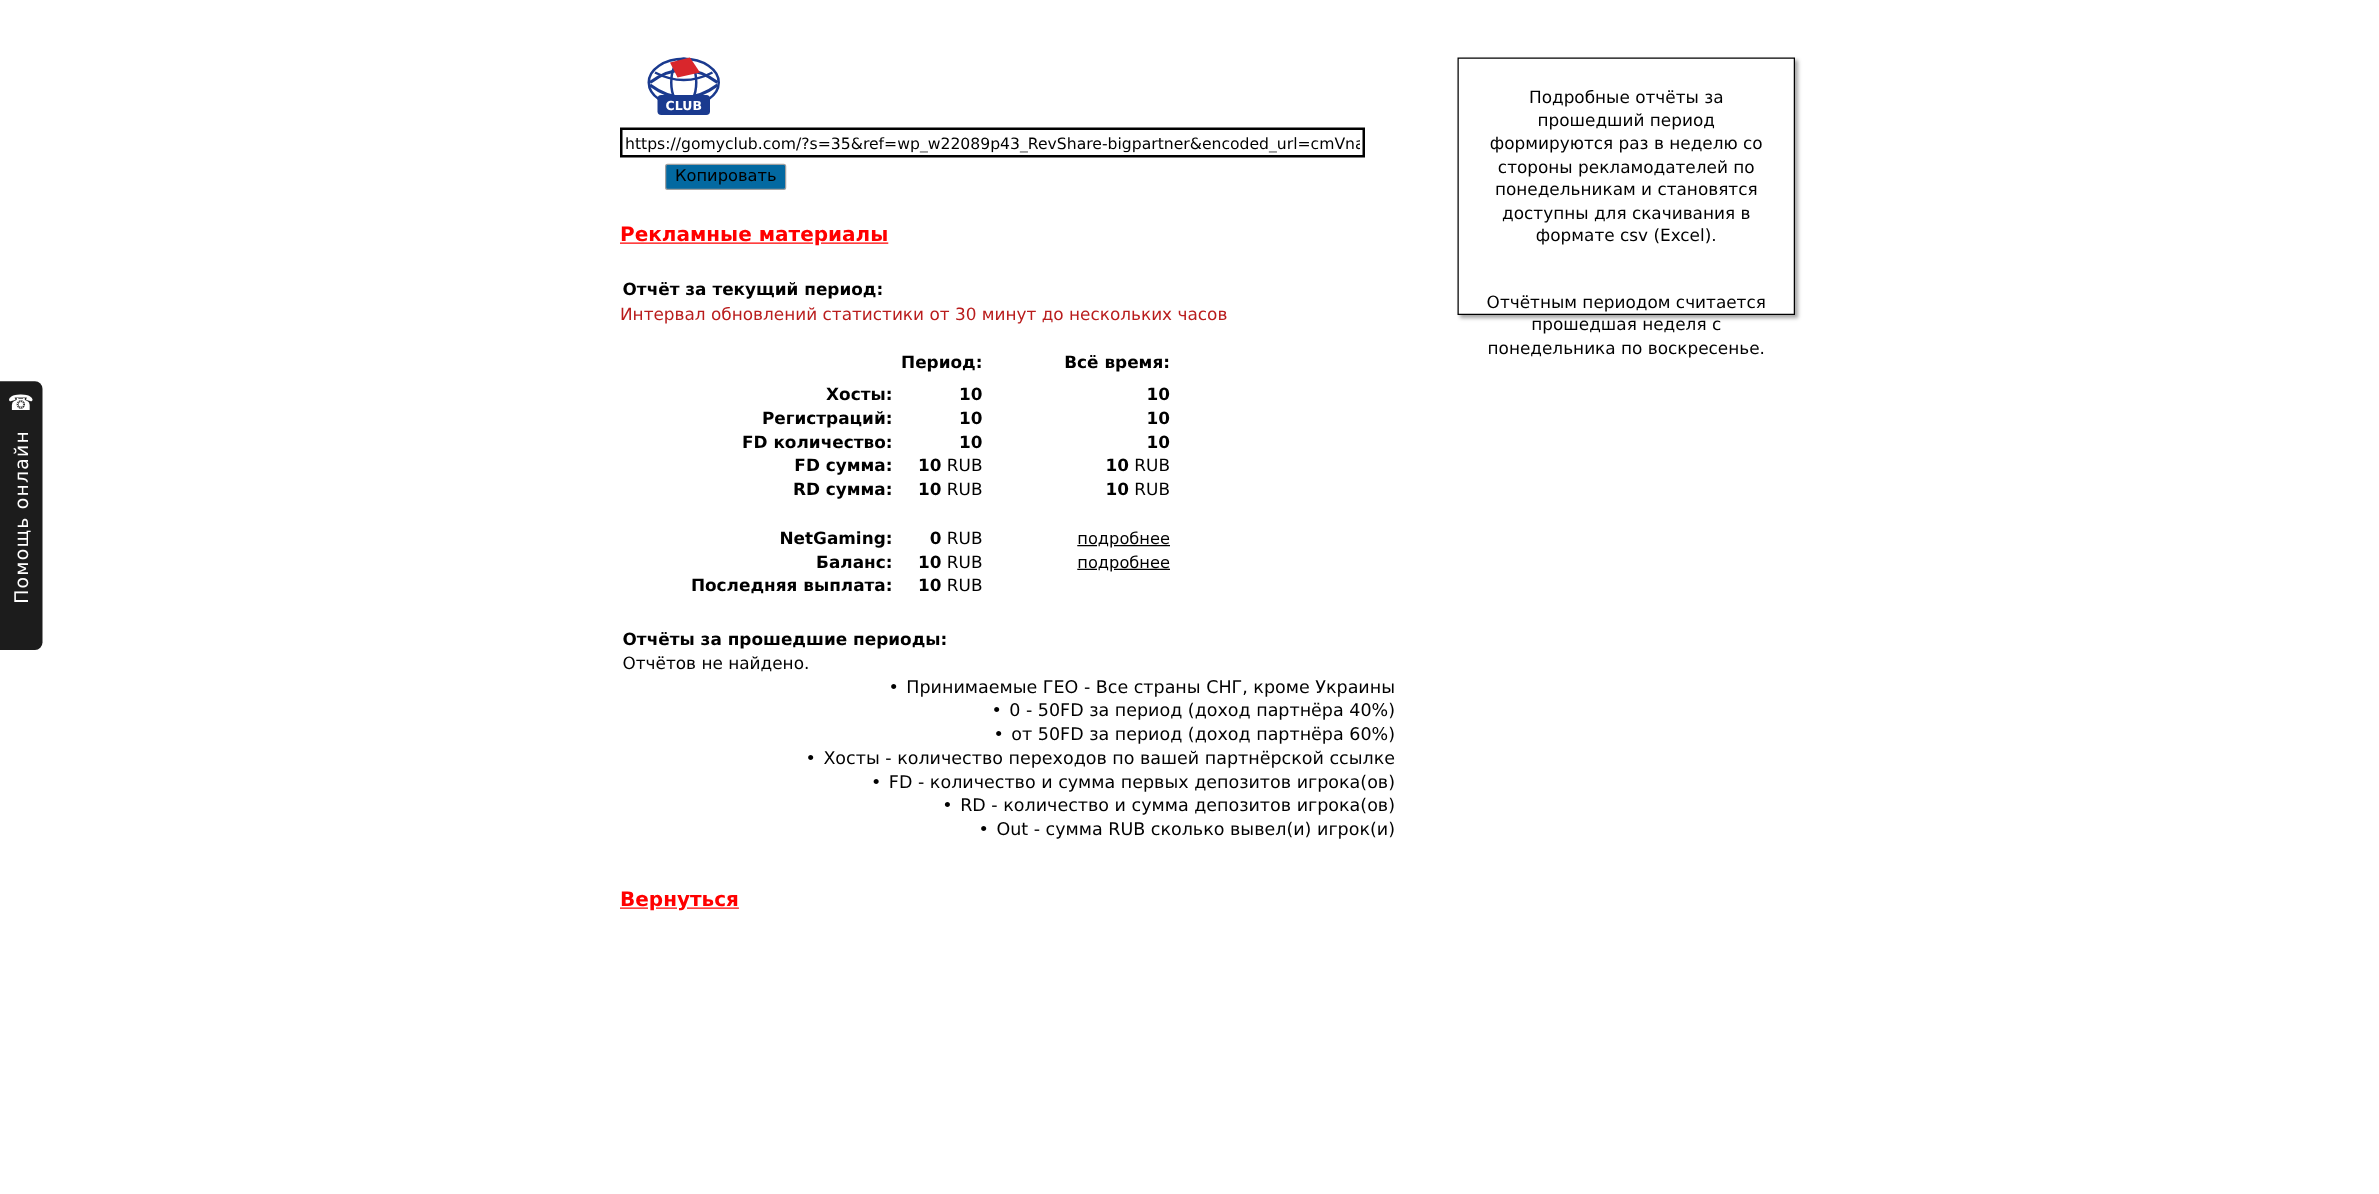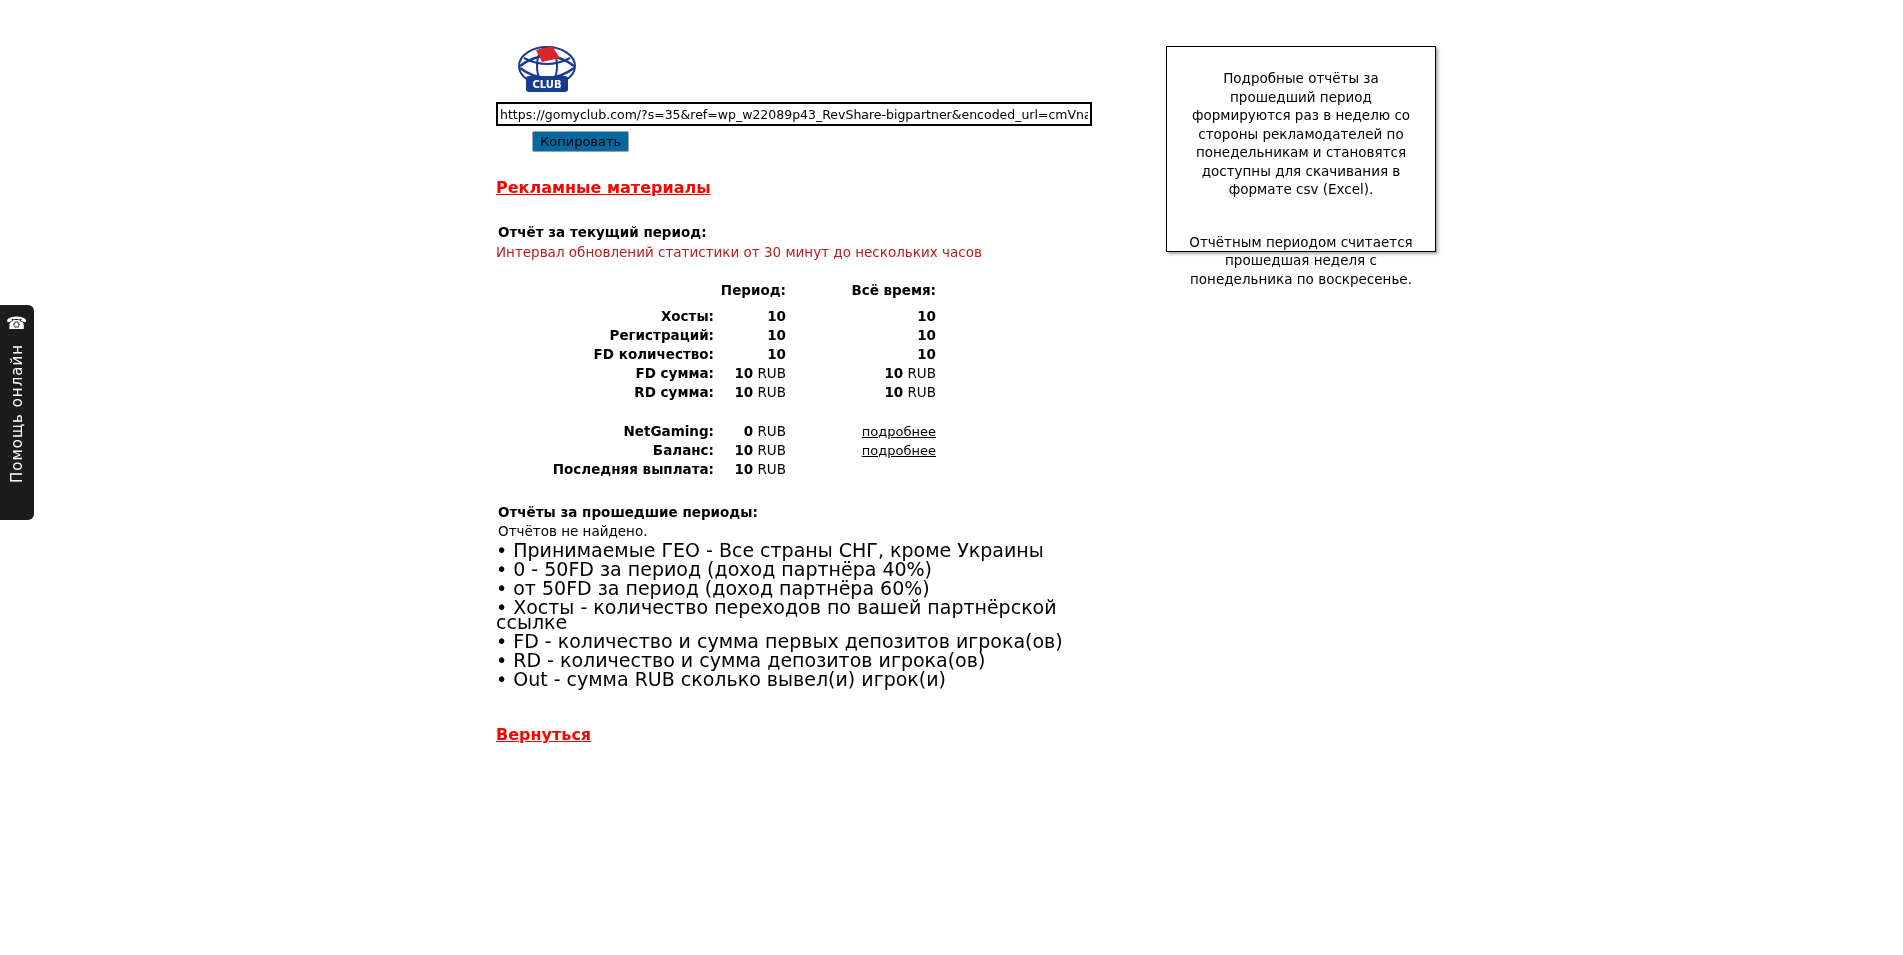--- a/index.html
+++ b/index.html
@@ -157,21 +157,22 @@
   .past-none {
     margin-top: 3px;
     margin-left: 2px;
     font-size: 13.5px;
   }
 
   ul.bullets {
     list-style: none;
     margin: 0;
     padding: 0;
-    font-size: 19px;
+    font-size: 14px;
+    text-align: right;
   }
   ul.bullets li {
     margin-top: 4px;
     line-height: 15px;
   }
   ul.bullets li::before {
     content: "\2022";
     margin-right: 6px;
   }
   .block1 { margin-top: 32px; }

